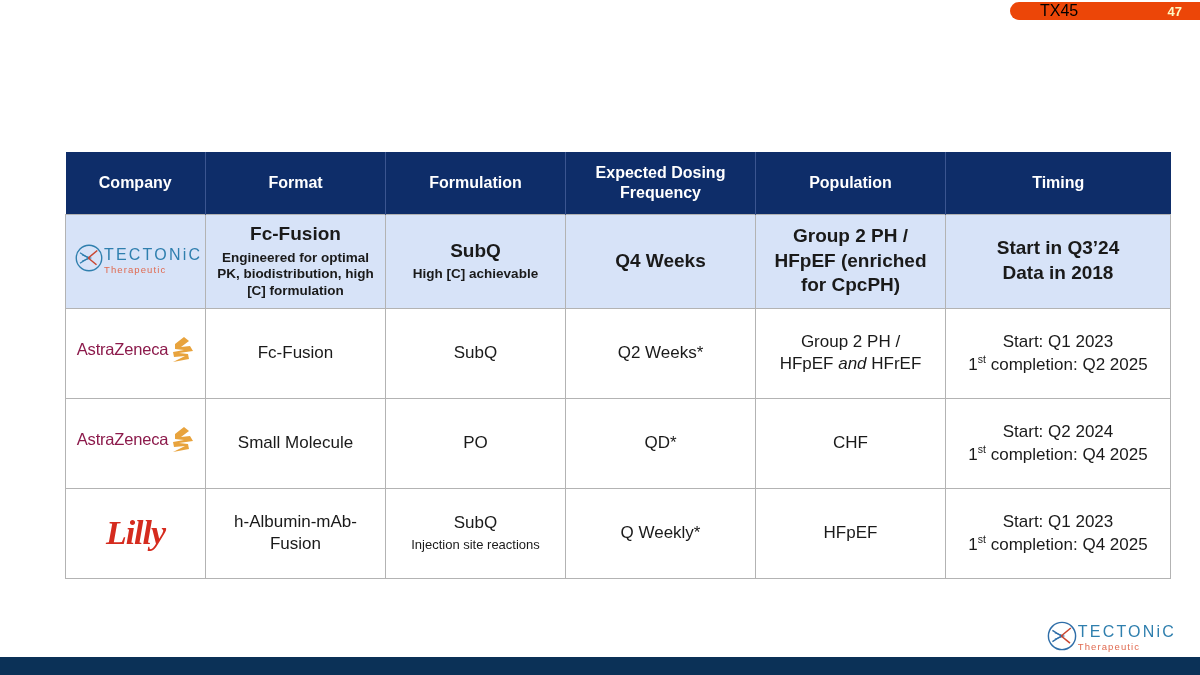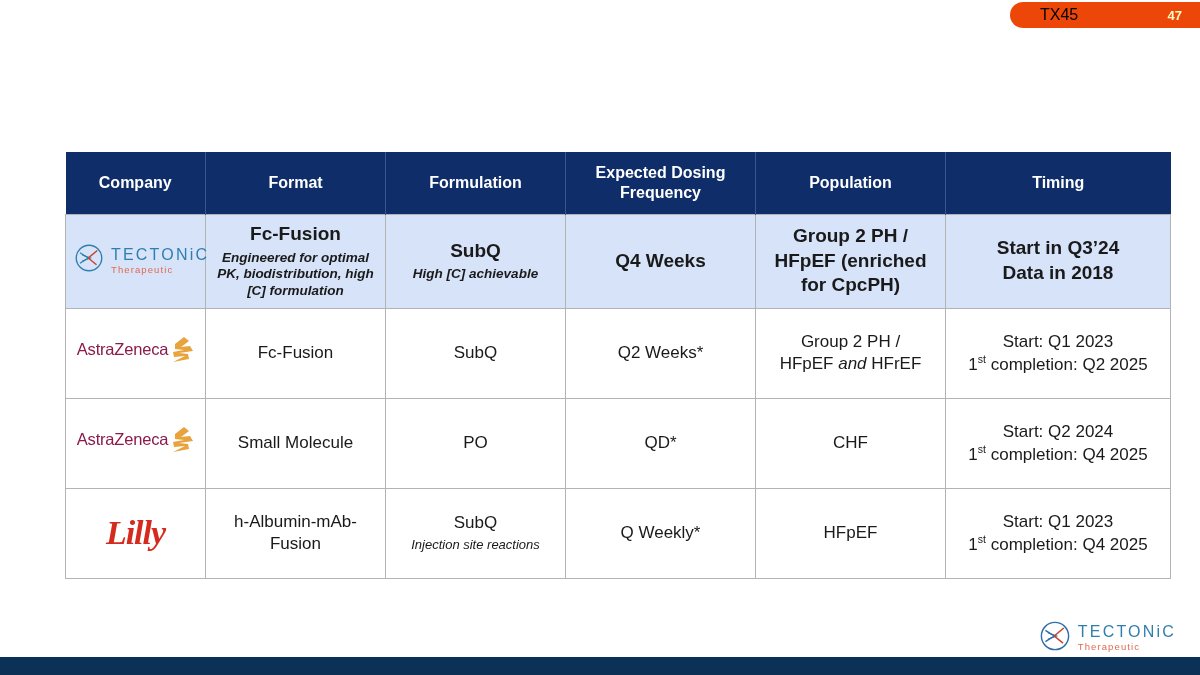--- a/index.html
+++ b/index.html
@@ -12,21 +12,21 @@
   .slide {
     position: relative;
     width: 1200px; height: 675px;
     background: #ffffff;
   }
 
   
   .tx-badge {
     position: absolute;
     top: 2px; right: 0;
-    height: 26px;
+    height: 18px;
     min-width: 190px;
     background: #EC4608;
     border-radius: 16px 0 0 16px;
     display: flex;
     align-items: center;
     justify-content: space-between;
     padding: 0 18px 0 30px;
   }
   .tx-badge .tx-num {
     color: #fef9c3;
@@ -92,42 +92,40 @@
     background: #D7E3F8;
     border-color: #9fb6dd;
     font-weight: bold;
   }
   tr.highlight { height: 94px; }
   tr.normal { height: 90px; }
 
   .cell-main { display: block; }
   .cell-sub {
     display: block;
-    font-style: italic;
     font-size: 13.5px;
     font-weight: bold;
     line-height: 1.25;
     margin-top: 3px;
   }
   tr.normal .cell-sub { font-weight: normal; font-size: 13px; }
 
   tr.highlight .cell-main { font-size: 19px; }
   tr.highlight td.big { font-size: 19px; }
 
   td.timing-cell { text-align: left; padding-left: 14px; font-size: 16.5px; }
   tr.highlight td.timing-cell { text-align: center; padding-left: 8px; font-size: 19px; }
 
   .ital { font-style: italic; }
   sup { font-size: .62em; vertical-align: super; text-align: right; }
 
   
   .logo-tectonic {
     display: inline-flex;
     align-items: center;
-    gap: 7px;
     justify-content: flex-end;
   }
   .logo-tectonic .mark { flex: 0 0 auto; }
   .logo-tectonic .wordmark { text-align: left; line-height: 1; }
   .logo-tectonic .wm-top {
     display: block;
     color: #2F7FAE;
     font-size: 16px;
     letter-spacing: 2.2px;
     font-weight: normal;

